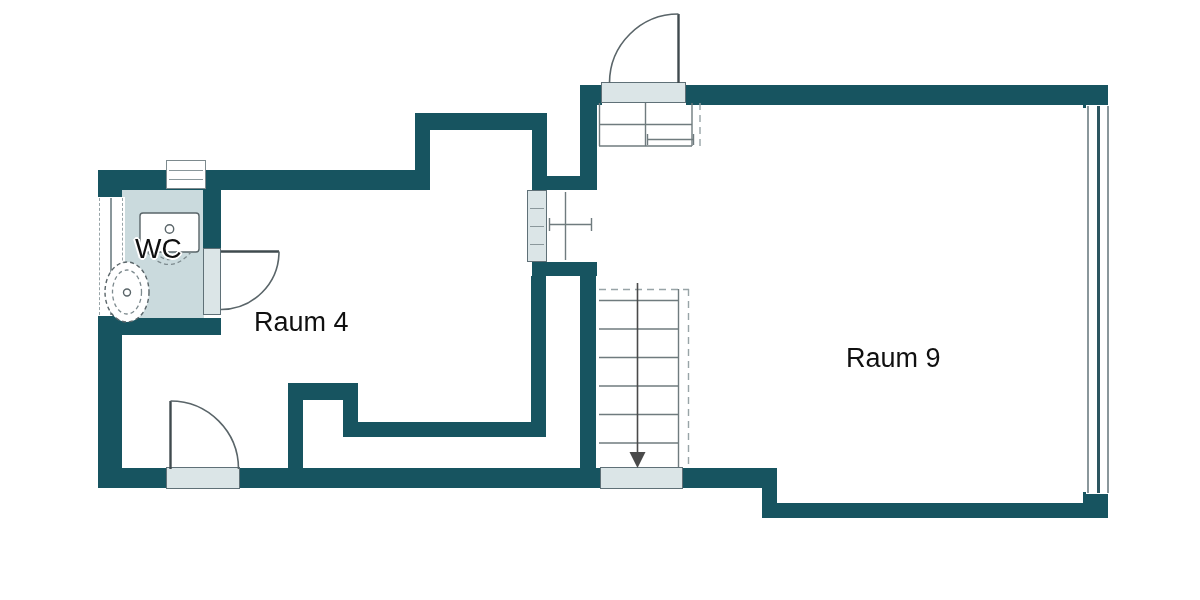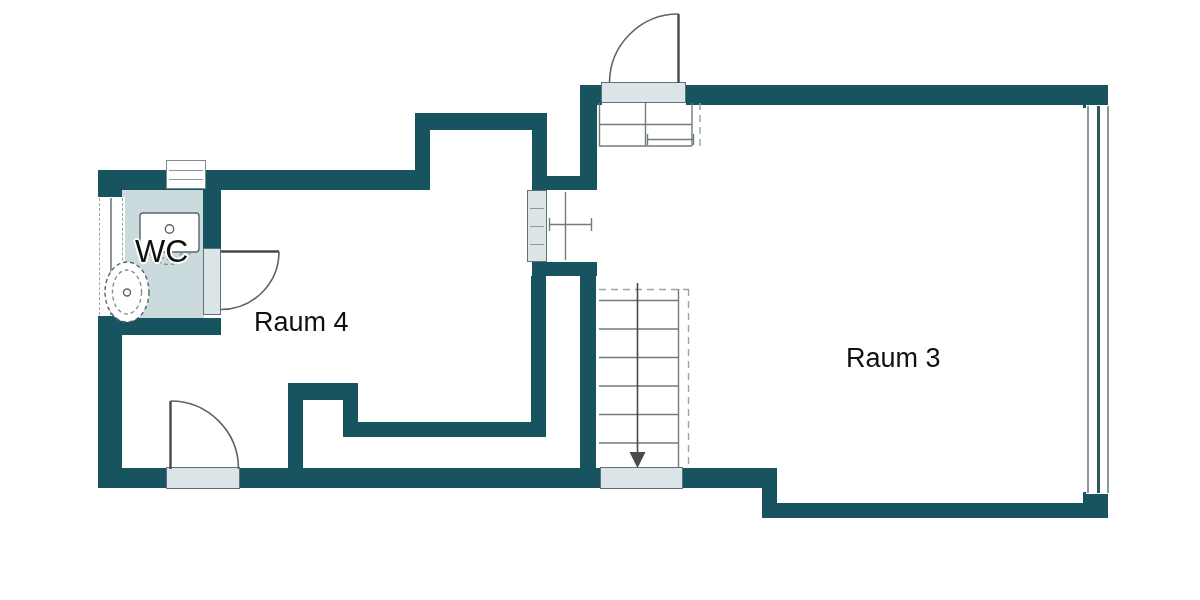--- a/index.html
+++ b/index.html
@@ -22,21 +22,21 @@
   svg{position:absolute;left:0;top:0;}
   .dl{stroke:var(--door-line,#3f4a4e);stroke-width:2.4;fill:none;}
   .arc{stroke:var(--fixture-line,#5a6569);stroke-width:1.6;fill:none;}
   .sl{stroke:var(--stair-line,#6f7b7e);stroke-width:1.4;fill:none;}
   .sld{stroke:var(--dash,#98a4a7);stroke-width:1.4;stroke-dasharray:7 5;fill:none;}
   .walk{stroke:#4a4a4a;stroke-width:1.6;fill:none;}
   .fx{stroke:var(--fixture-line,#5a6569);stroke-width:1.4;fill:#ffffff;}
   .fxd{stroke:#7d8a8e;stroke-width:1.3;fill:none;stroke-dasharray:4 3;}
   .room-label{position:absolute;color:var(--text,#101010);
     font-size:27px;line-height:1.1;white-space:nowrap;}
-  .wc-label{position:absolute;color:var(--text,#101010);font-size:32px;
+  .wc-label{position:absolute;color:var(--text,#101010);font-size:28px;
     text-shadow:-2px 0 #fff,2px 0 #fff,0 -2px #fff,0 2px #fff,
                 -1px -1px #fff,1px 1px #fff,-1px 1px #fff,1px -1px #fff;}
 </style>
 </head>
 <body>
 
 <div id="plan">
 
   <div class="fill" style="left:110px;top:186px;width:94px;height:132px;"></div>
 
@@ -153,15 +153,15 @@
 
     <g>
       <ellipse class="fx" cx="127" cy="292" rx="22" ry="30" stroke-dasharray="4 3"></ellipse>
       <ellipse class="fxd" cx="127" cy="292" rx="14.5" ry="22"></ellipse>
       <circle class="fx" cx="127" cy="292.5" r="3.5" fill="#e8eef0"></circle>
     </g>
   </svg>
 
   <div class="wc-label" style="left:135px;top:233px;">WC</div>
   <div class="room-label" style="left:254px;top:308px;">Raum 4</div>
-  <div class="room-label" style="left:846px;top:344px;">Raum 3</div>
+  <div class="room-label" style="left:846px;top:344px;">Raum 9</div>
 
 </div>
 
 </body></html>

